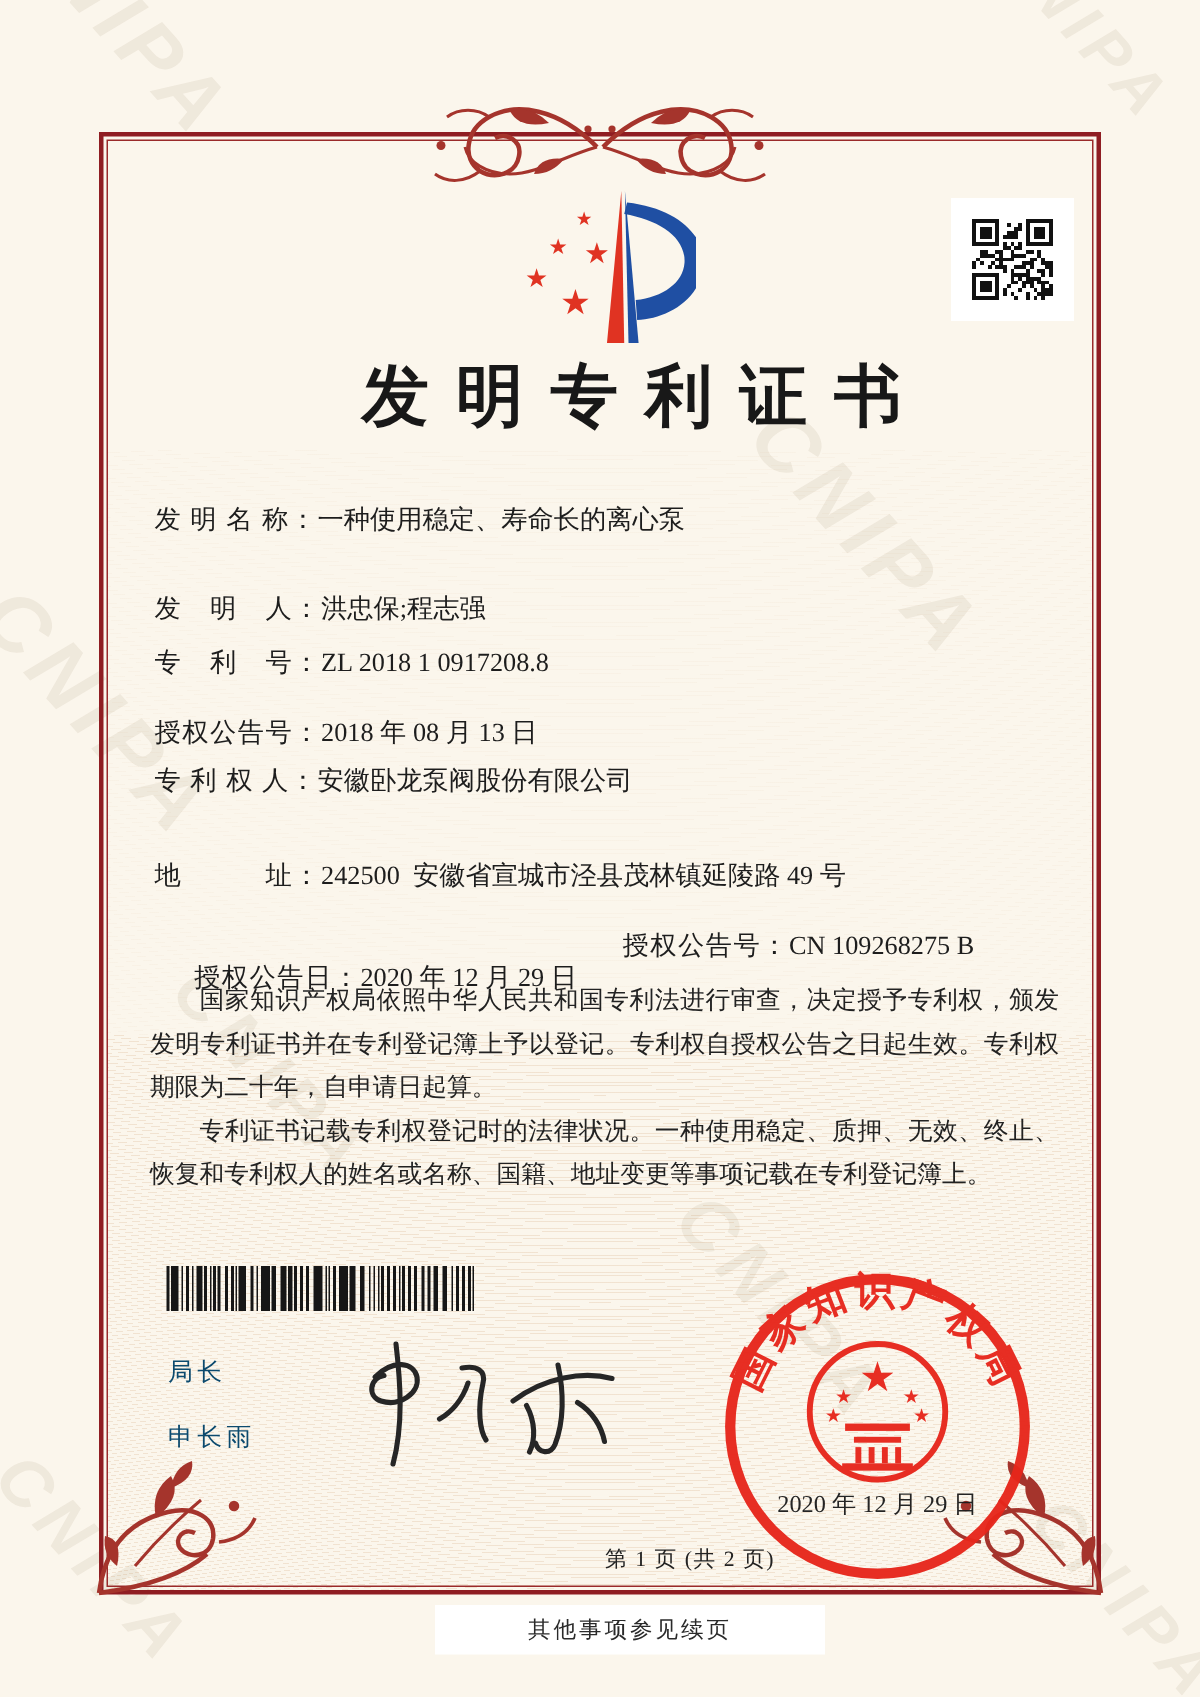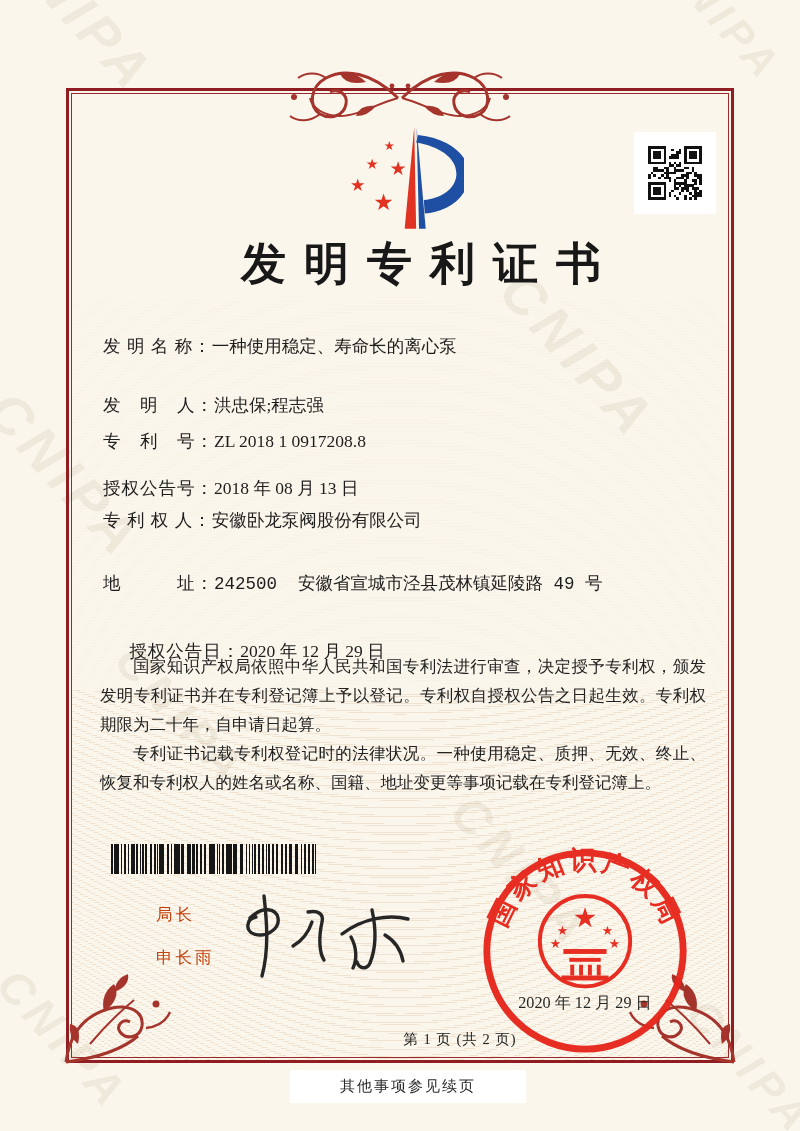--- a/index.html
+++ b/index.html
@@ -37,42 +37,42 @@
   .logo{position:absolute;left:330px;top:120px;width:134px;height:116px;z-index:4;}
   .qr-box{position:absolute;left:634px;top:132px;width:82px;height:82px;background:#fff;z-index:4;
           display:flex;align-items:center;justify-content:center;}
   .qr-box svg{width:74px;height:74px;}
 
   .title{position:absolute;left:70px;top:234px;width:660px;z-index:4;text-align:center;
          font-size:45px;font-weight:bold;letter-spacing:18px;padding-left:30px;color:#181818;}
 
   .fields{position:absolute;left:103px;top:334px;width:600px;z-index:4;font-size:17.5px;}
   .frow{position:absolute;left:0;white-space:pre;color:#1d1d1d;}
-  .r1{top:0;text-align:right;} .r2{top:59px;} .r3{top:95px;text-align:center;} .r4{top:142px;} .r5{top:174px;} .r6{top:237px;font-family:Liberation Mono, monospace;} .r7{top:284px;}
+  .r1{top:0;text-align:right;} .r2{top:59px;} .r3{top:95px;text-align:center;} .r4{top:142px;} .r5{top:174px;} .r6{top:237px;} .r7{top:284px;}
   .fl{letter-spacing:1px;}
   .fv{white-space:pre;}
   .pair2{position:absolute;left:312px;top:0;white-space:pre;}
 
   .paras{position:absolute;left:100px;top:652px;width:606px;z-index:4;
          font-size:16.5px;line-height:1.76;text-align:justify;color:#222;}
   .paras p{margin:0;text-indent:2em;}
 
   .barcode{position:absolute;left:110px;top:844px;width:212px;height:30px;z-index:4;}
 
   .officer{position:absolute;left:112px;top:904px;z-index:4;
            font-family:Liberation Mono, monospace;
-           font-size:16.5px;letter-spacing:3px;color:#c2410c;margin-left:44px;}
+           font-size:16.5px;letter-spacing:3px;color:#0c4a6e;}
   .officer .pos{margin-bottom:21px;}
   .sig{position:absolute;left:222px;top:888px;width:205px;height:96px;z-index:4;}
 
   .seal{position:absolute;left:477px;top:843px;width:216px;height:216px;z-index:5;opacity:.96;}
 
   .page-info{position:absolute;left:70px;top:1030px;width:780px;text-align:center;z-index:4;
              font-size:14.5px;letter-spacing:1px;color:#222;white-space:pre;}
-  .cont-box{position:absolute;left:290px;top:1070px;width:236px;height:33px;background:#ffffff;z-index:4;
+  .cont-box{position:absolute;left:290px;top:1070px;width:260px;height:33px;background:#ffffff;z-index:4;
             display:flex;align-items:center;justify-content:center;
             font-size:15px;letter-spacing:2px;color:#2a2a2a;}
   .hidden-defs{position:absolute;width:0;height:0;}
 </style>
 </head>
 <body>
 
 <svg class="hidden-defs" aria-hidden="true">
   <defs>
     <g id="curl-half">
@@ -362,20 +362,21 @@
 
   <div class="fields">
     <div class="frow r1"><span class="fl">发 明 名 称：</span><span class="fv">一种使用稳定、寿命长的离心泵</span></div>
     <div class="frow r2"><span class="fl">发　明　人：</span><span class="fv">洪忠保;程志强</span></div>
     <div class="frow r3"><span class="fl">专　利　号：</span><span class="fv">ZL 2018 1 0917208.8</span></div>
     <div class="frow r4"><span class="fl">授权公告号：</span><span class="fv">2018 年 08 月 13 日</span></div>
     <div class="frow r5"><span class="fl">专 利 权 人：</span><span class="fv">安徽卧龙泵阀股份有限公司</span></div>
     <div class="frow r6"><span class="fl">地　　　址：</span><span class="fv">242500  安徽省宣城市泾县茂林镇延陵路 49 号</span></div>
     <div class="frow r7">
       <span class="fl">授权公告日：</span><span class="fv">2020 年 12 月 29 日</span>
+      <span class="pair2"><span class="fl">授权公告号：</span><span class="fv">CN 109268275 B</span></span>
     </div>
   </div>
 
   <div class="paras">
     <p>国家知识产权局依照中华人民共和国专利法进行审查，决定授予专利权，颁发发明专利证书并在专利登记簿上予以登记。专利权自授权公告之日起生效。专利权期限为二十年，自申请日起算。</p>
     <p>专利证书记载专利权登记时的法律状况。一种使用稳定、质押、无效、终止、恢复和专利权人的姓名或名称、国籍、地址变更等事项记载在专利登记簿上。</p>
   </div>
 
   <svg class="barcode" id="barcode" viewBox="0 0 212 30" preserveAspectRatio="none">
       <rect x="1" y="0" width="2" height="30" fill="#161616"></rect>

